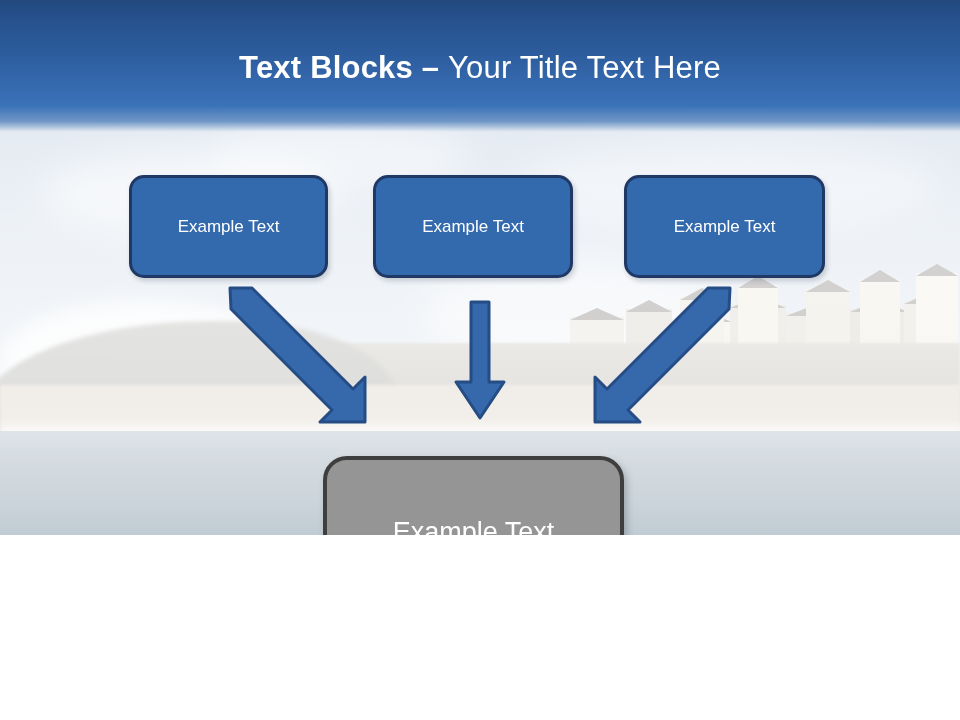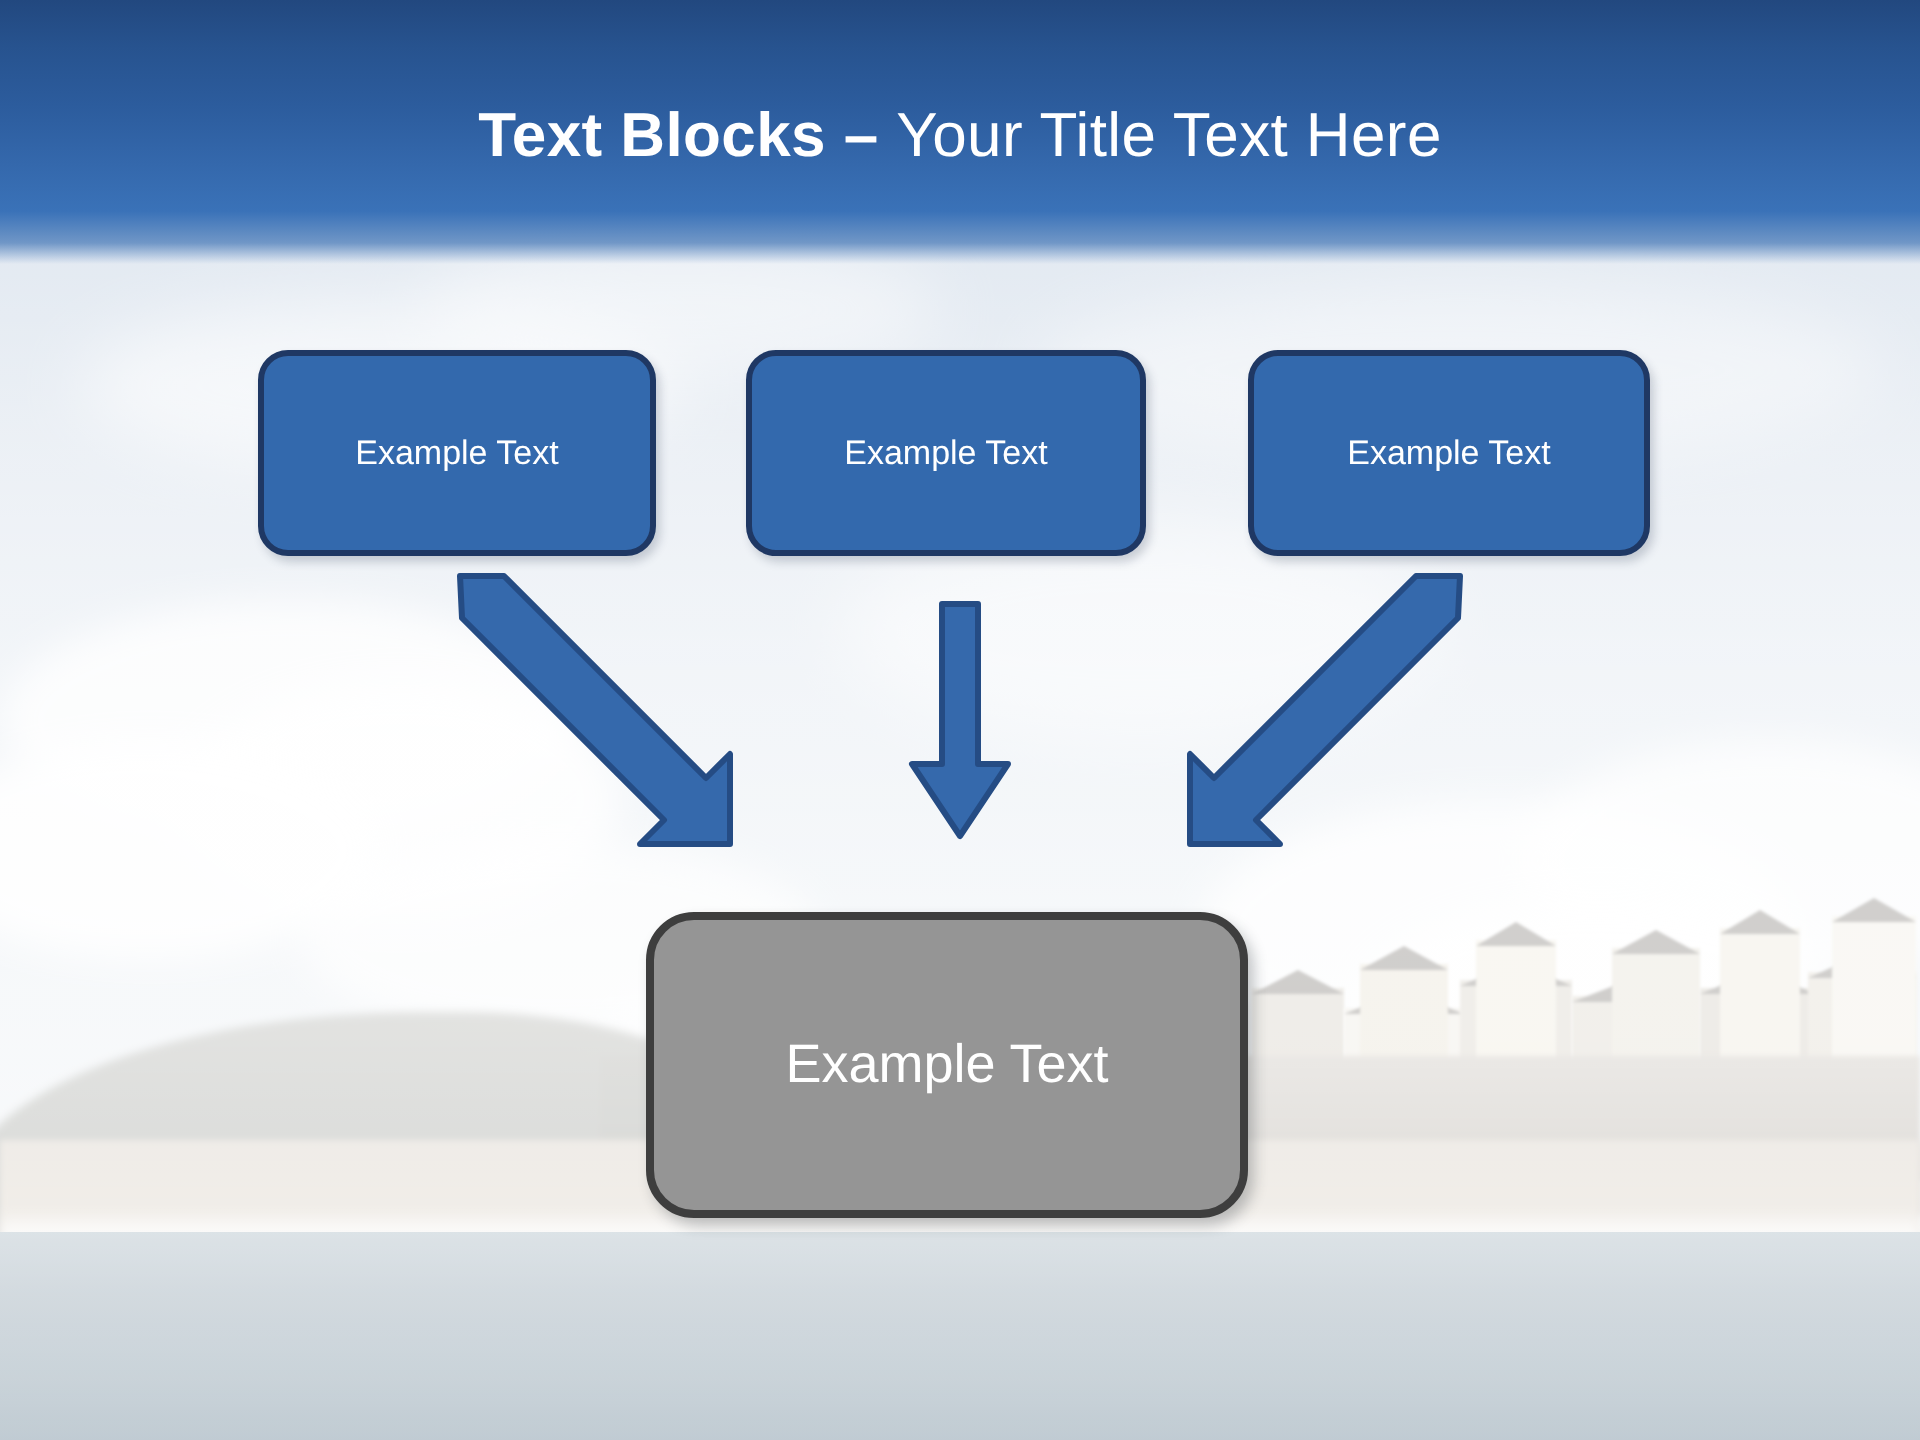--- a/index.html
+++ b/index.html
@@ -3,21 +3,21 @@
 <meta charset="utf-8">
 <style>
   html, body {
     margin: 0;
     padding: 0;
     background: #ffffff;
   }
   #slide {
     position: relative;
     width: 960px;
-    height: 720px;
+    height: 535px;
     overflow: hidden;
     font-family: "Liberation Sans", sans-serif;
     background: #dfe6ee;
   }
 
   
   #photo {
     position: absolute;
     inset: 0;
     z-index: 0;

